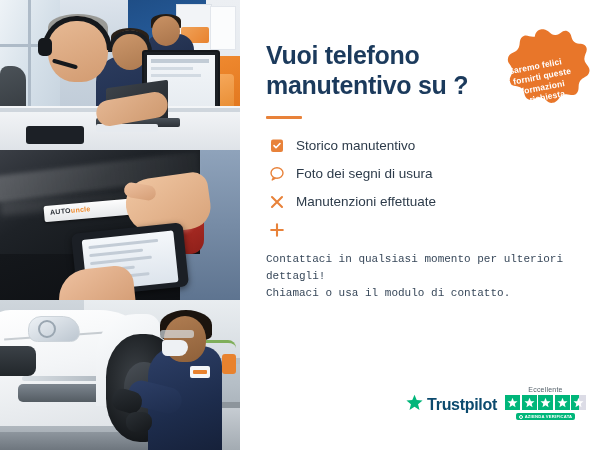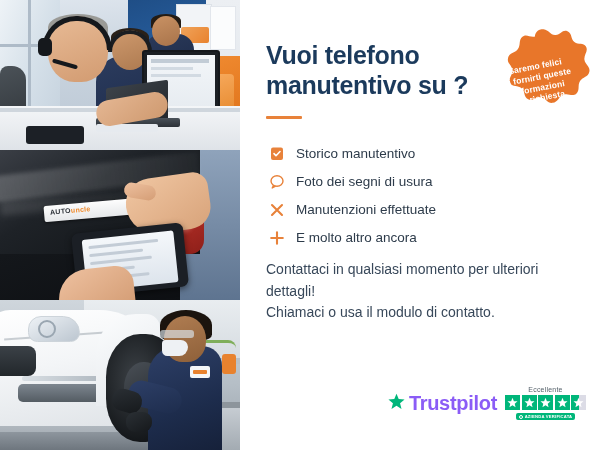--- a/index.html
+++ b/index.html
@@ -184,32 +184,32 @@
     background:#e8822e; border-radius:3px; }
 
   
   .content { flex:1; position:relative; background:#ffffff; padding:40px 26px 0 26px; }
 
   .headline { font-size:25px; line-height:1.2; font-weight:bold; color:#1b3a5c;
     letter-spacing:-.3px; max-width:230px; }
   .headline .l2 { display:block; }
   .divider { width:36px; height:3px; background:#e8823a; margin:16px 0 0 0; border-radius:1px; }
 
-  .features { margin-top:22px; list-style:none; }
+  .features { margin-top:14px; list-style:none; }
   .feature { display:flex; align-items:center; height:25px; margin-bottom:3px; }
   .ficon { width:22px; flex:0 0 22px; display:flex; align-items:center; justify-content:center;
     color:#e8823a; }
   .flabel { font-size:13.5px; color:#2d3b4a; margin-left:8px; white-space:nowrap; }
 
   .phone { margin-top:18px; font-size:15px; font-weight:bold; color:#1b3a5c; }
-  .subtext { margin-top:9px; font-size:14px; line-height:1.55; color:#38485a; }
+  .subtext { margin-top:9px; font-size:11px; line-height:1.55; color:#38485a;font-family:Liberation Mono, monospace; }
 
   .trust { position:absolute; right:14px; bottom:30px; display:flex; align-items:flex-end; gap:8px; }
   .tp-logo { display:flex; align-items:center; gap:4px; padding-bottom:5px; }
-  .tp-word { font-size:20px; font-weight:bold; color:#8b5cf6; letter-spacing:-.3px; }
+  .tp-word { font-size:16px; font-weight:bold; color:#0c4a6e; letter-spacing:-.3px; }
   .tp-right { display:flex; flex-direction:column; align-items:center; }
   .tp-excellent { font-size:7px; color:#56626b; letter-spacing:.2px; margin-bottom:2px; }
   .tp-stars { display:flex; gap:1.5px; }
   .tp-star { width:15px; height:15px; background:#00b67a; display:flex; align-items:center; justify-content:center; }
   .tp-star.half { background:linear-gradient(90deg,#00b67a 50%,#dcdce6 50%); }
   .tp-verified { margin-top:3px; background:#00b67a; border-radius:2px; padding:1px 3px;
     display:flex; align-items:center; gap:2px; }
   .tp-vtext { font-size:4.2px; color:#fff; letter-spacing:.2px; font-weight:bold; white-space:nowrap; }
   .tp-vdot { width:4px; height:4px; border:.8px solid #fff; border-radius:50%; flex:0 0 4px; }
 
@@ -362,21 +362,20 @@
             </svg>
         </span>
         <span class="flabel">Manutenzioni effettuate</span>
       </li>
       <li class="feature">
         <span class="ficon">
           <svg width="16" height="16" viewBox="0 0 16 16" stroke="#e8823a" stroke-width="2.1" stroke-linecap="round">
               <path d="M8 2.2v11.6M2.2 8h11.6"></path>
             </svg>
         </span>
-        <span class="flabel">E molto altro ancora</span>
       </li>
     </ul>
 
     <div class="subtext">
       <div>Contattaci in qualsiasi momento per ulteriori dettagli!</div>
       <div>Chiamaci o usa il modulo di contatto.</div>
     </div>
 
     <div class="badge">
       <svg viewBox="0 0 112 112">

